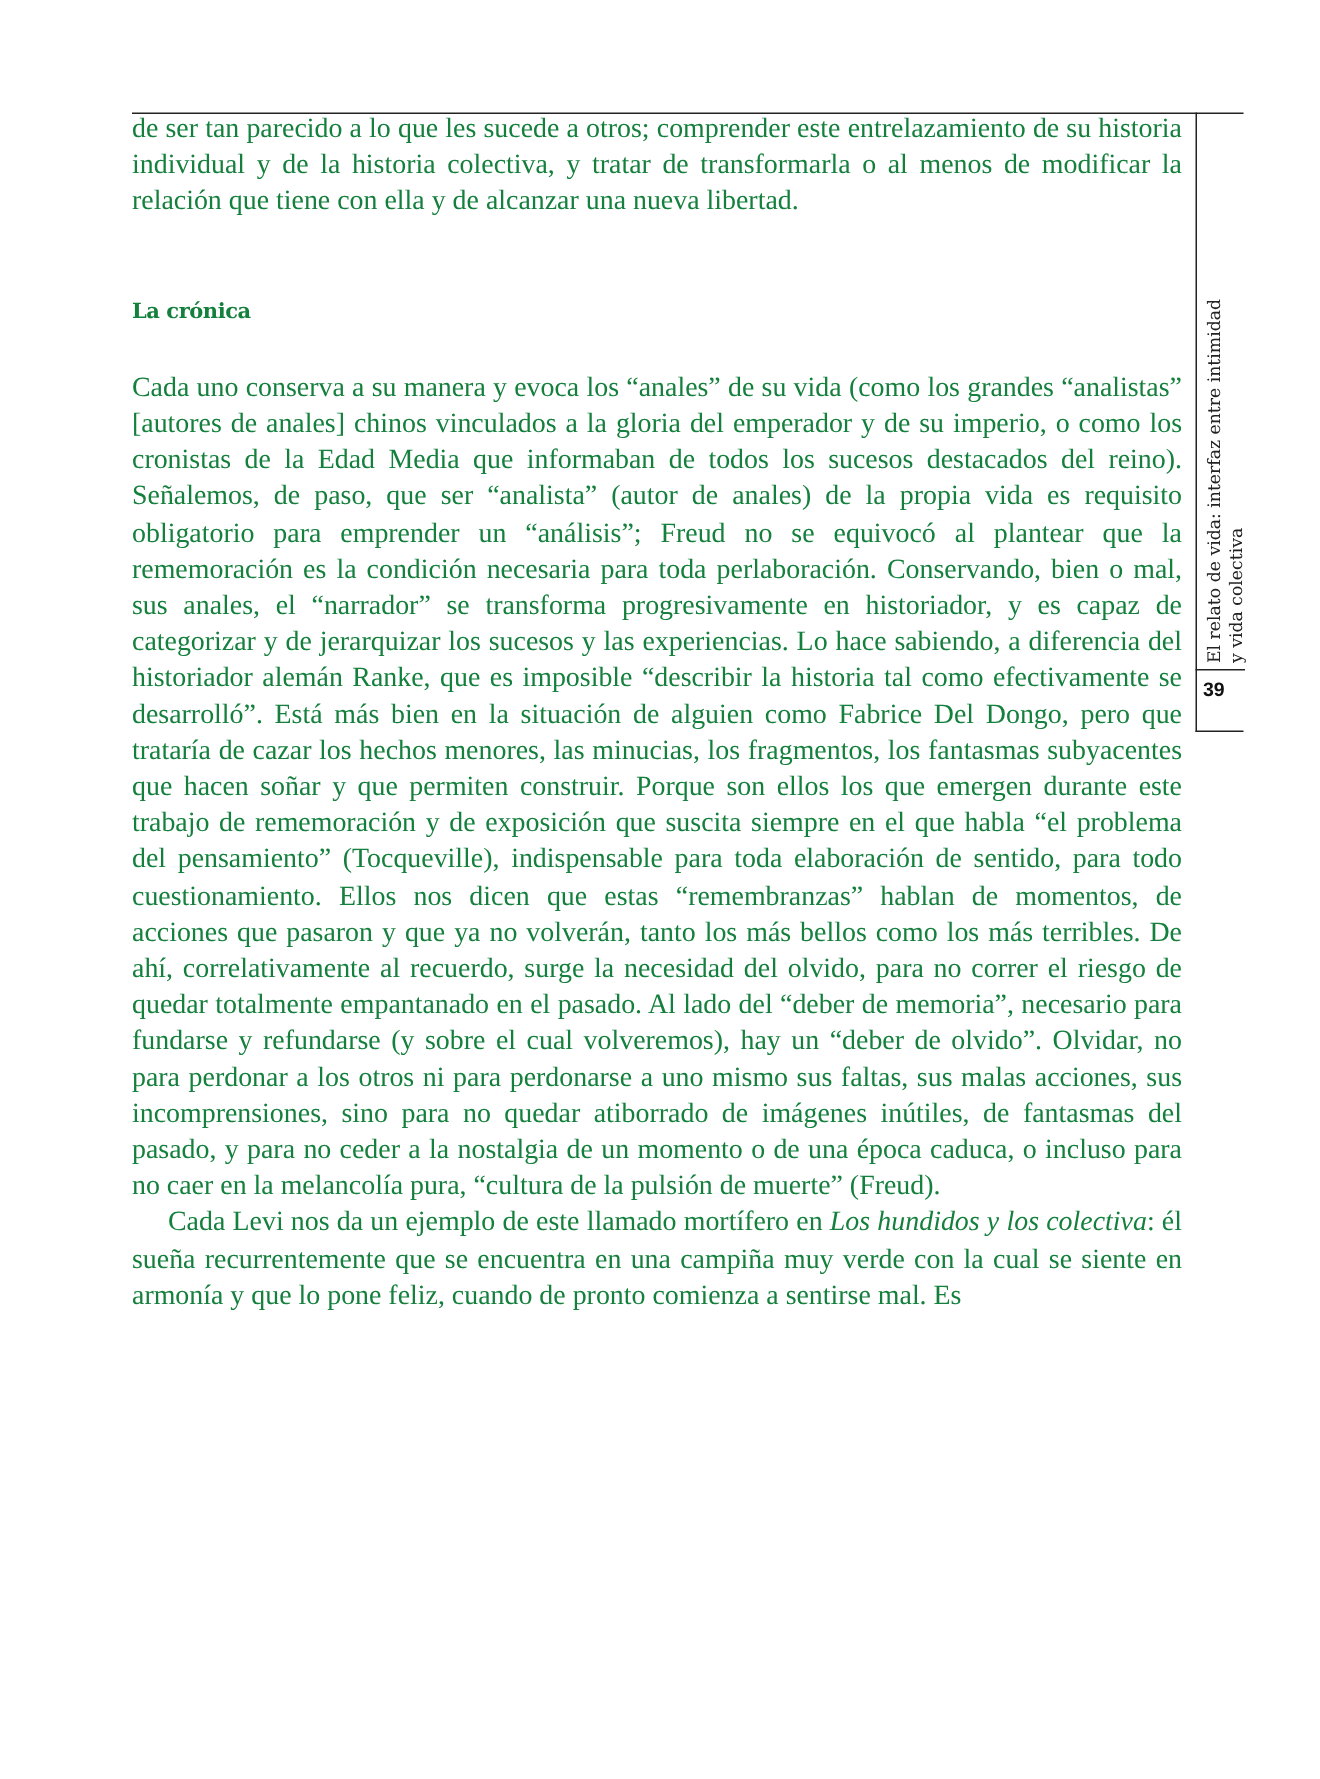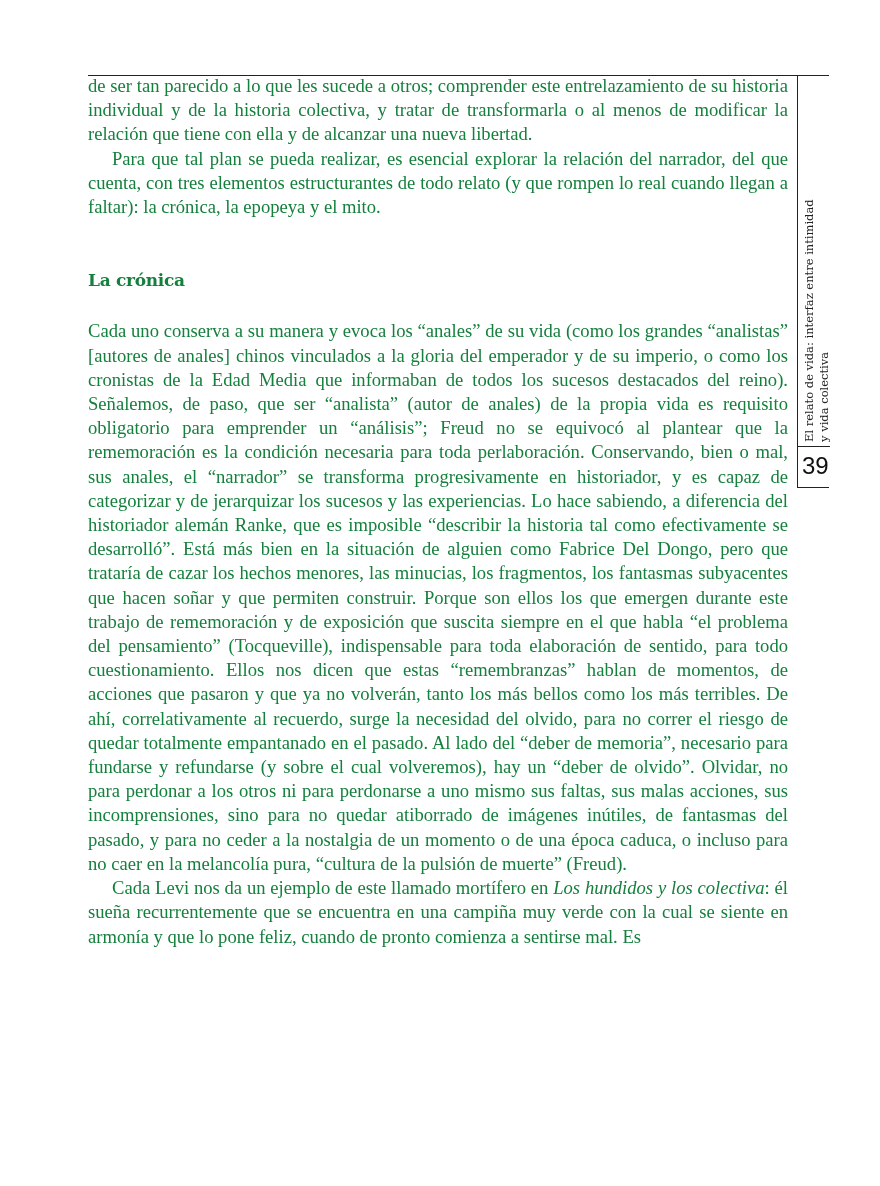--- a/index.html
+++ b/index.html
@@ -9,31 +9,31 @@
   .side-hline-mid { position: absolute; left: 797px; top: 446px; width: 33px; height: 1px; background: #222; }
   .side-hline-bot { position: absolute; left: 797px; top: 487px; width: 32px; height: 1px; background: #222; }
   .running-head {
     position: absolute; left: 802px; top: 442px;
     transform-origin: 0 0; transform: rotate(-90deg);
     font-family: "DejaVu Serif", serif; font-size: 11.5px; line-height: 15px;
     white-space: nowrap; color: #222;
   }
   .page-number {
     position: absolute; left: 802px; top: 452px;
-    font-family: "Liberation Sans", sans-serif; font-weight: normal; font-size: 24px; color: #111;
+    font-family: "Liberation Sans", sans-serif; font-weight: bold; font-size: 13px; color: #111;
   }
   .body-text {
     position: absolute; left: 88px; top: 74px; width: 700px;
     font-family: "Liberation Serif", serif; font-size: 18.6px; line-height: 24.2px;
     text-align: justify; color: #15803d;
   }
   .body-text p { margin: 0; }
   .body-text p.indent { text-indent: 24px; }
   .section-heading {
-    font-family: "DejaVu Serif", serif; font-weight: bold; font-size: 17px;
+    font-family: "DejaVu Serif", serif; font-weight: bold; font-size: 14px;
     margin: 49px 0 27px 0; letter-spacing: -0.3px;
   }
   .body-text em { font-style: italic; }
 </style>
 </head>
 <body>
 
 <div class="top-rule"></div>
 <div class="side-vline"></div>
 <div class="side-hline-mid"></div>
@@ -41,19 +41,18 @@
 
 <div class="running-head">
   <div>El relato de vida: interfaz entre intimidad</div>
   <div>y vida colectiva</div>
 </div>
 
 <div class="page-number">39</div>
 
 <div class="body-text">
   <p>de ser tan parecido a lo que les sucede a otros; comprender este entrelazamiento de su historia individual y de la historia colectiva, y tratar de transformarla o al menos de modificar la relación que tiene con ella y de alcanzar una nueva libertad.</p>
-  <p class="indent">Para que tal plan se pueda realizar, es esencial explorar la relación del narrador, del que cuenta, con tres elementos estructurantes de todo relato (y que rompen lo real cuando llegan a faltar): la crónica, la epopeya y el mito.</p>
 
   <div class="section-heading">La crónica</div>
 
   <p>Cada uno conserva a su manera y evoca los “anales” de su vida (como los grandes “analistas” [autores de anales] chinos vinculados a la gloria del emperador y de su imperio, o como los cronistas de la Edad Media que informaban de todos los sucesos destacados del reino). Señalemos, de paso, que ser “analista” (autor de anales) de la propia vida es requisito obligatorio para emprender un “análisis”; Freud no se equivocó al plantear que la rememoración es la condición necesaria para toda perlaboración. Conservando, bien o mal, sus anales, el “narrador” se transforma progresivamente en historiador, y es capaz de categorizar y de jerarquizar los sucesos y las experiencias. Lo hace sabiendo, a diferencia del historiador alemán Ranke, que es imposible “describir la historia tal como efectivamente se desarrolló”. Está más bien en la situación de alguien como Fabrice Del Dongo, pero que trataría de cazar los hechos menores, las minucias, los fragmentos, los fantasmas subyacentes que hacen soñar y que permiten construir. Porque son ellos los que emergen durante este trabajo de rememoración y de exposición que suscita siempre en el que habla “el problema del pensamiento” (Tocqueville), indispensable para toda elaboración de sentido, para todo cuestionamiento. Ellos nos dicen que estas “remembranzas” hablan de momentos, de acciones que pasaron y que ya no volverán, tanto los más bellos como los más terribles. De ahí, correlativamente al recuerdo, surge la necesidad del olvido, para no correr el riesgo de quedar totalmente empantanado en el pasado. Al lado del “deber de memoria”, necesario para fundarse y refundarse (y sobre el cual volveremos), hay un “deber de olvido”. Olvidar, no para perdonar a los otros ni para perdonarse a uno mismo sus faltas, sus malas acciones, sus incomprensiones, sino para no quedar atiborrado de imágenes inútiles, de fantasmas del pasado, y para no ceder a la nostalgia de un momento o de una época caduca, o incluso para no caer en la melancolía pura, “cultura de la pulsión de muerte” (Freud).</p>
   <p class="indent"><span>Cada Levi nos da un ejemplo de este llamado mortífero en </span><em>Los hundidos y los colectiva</em><span>: él sueña recurrentemente que se encuentra en una campiña muy verde con la cual se siente en armonía y que lo pone feliz, cuando de pronto comienza a sentirse mal. Es</span></p>
 </div>
 
 </body></html>

